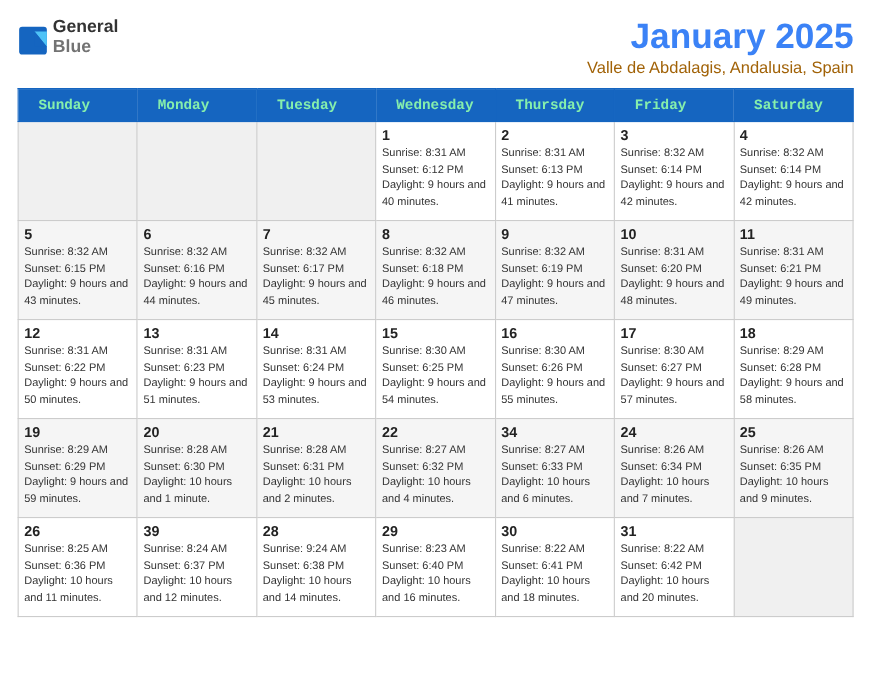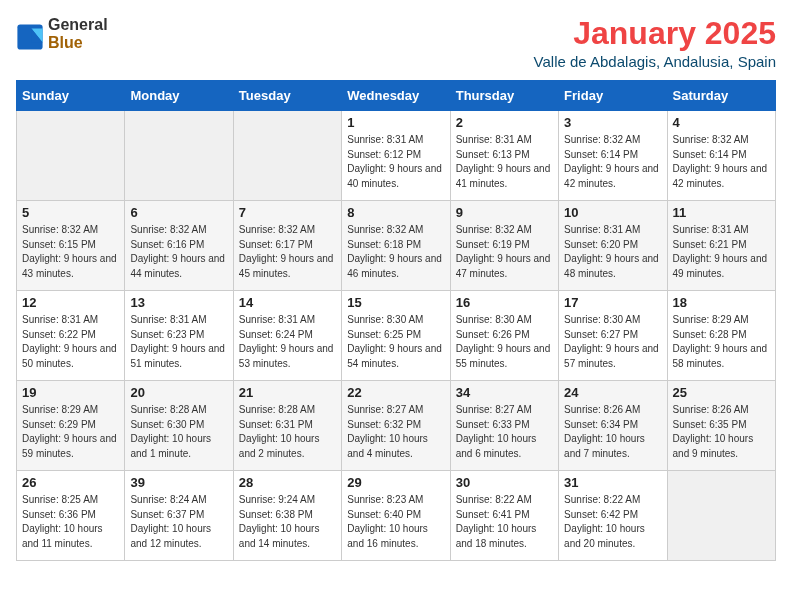--- a/index.html
+++ b/index.html
@@ -24,41 +24,42 @@
     .logo-icon {
       width: 28px;
       height: 28px;
     }
     .title-area {
       text-align: right;
     }
     .calendar-title {
       font-size: 32px;
       font-weight: bold;
-      color: #ef4444;
+      color: #3b82f6;
       line-height: 1.1;
     }
     .calendar-subtitle {
       font-size: 15px;
-      color: #0c4a6e;
+      color: #a16207;
       margin-top: 2px;
     }
     table {
       width: 100%;
       border-collapse: collapse;
       font-size: 11px;
     }
     thead tr th {
       background-color: #1565c0;
-      color: #ffffff;
-      padding: 7px 5px;
+      color: #86efac;
+      padding: 7px 18px;
       text-align: left;
       font-size: 13px;
       font-weight: bold;
       border: 1px solid #1565c0;
+      font-family: Liberation Mono, monospace;
     }
     tbody tr td {
       border: 1px solid #ccc;
       vertical-align: top;
       padding: 4px 5px;
       width: 108px;
       min-height: 80px;
       height: 90px;
     }
     .day-number {
@@ -90,21 +91,21 @@
 
 <div class="header">
   <div class="logo">
     <svg class="logo-icon" viewBox="0 0 40 40">
       <rect x="2" y="2" width="36" height="36" rx="4" fill="#1565c0"></rect>
       <polygon points="22,8 38,28 38,8" fill="#4fc3f7"></polygon>
       <polygon points="22,8 38,28 22,28" fill="#1565c0"></polygon>
     </svg>
     <div>
       <div style="font-size:16px;font-weight:bold;color:#333;line-height:1.1;">General</div>
-      <div style="font-size:16px;font-weight:bold;color:#a16207;line-height:1.1;">Blue</div>
+      <div style="font-size:16px;font-weight:bold;color:#737373;line-height:1.1;">Blue</div>
     </div>
   </div>
   <div class="title-area">
     <div class="calendar-title">January 2025</div>
     <div class="calendar-subtitle">Valle de Abdalagis, Andalusia, Spain</div>
   </div>
 </div>
 
 <table>
   <thead>

